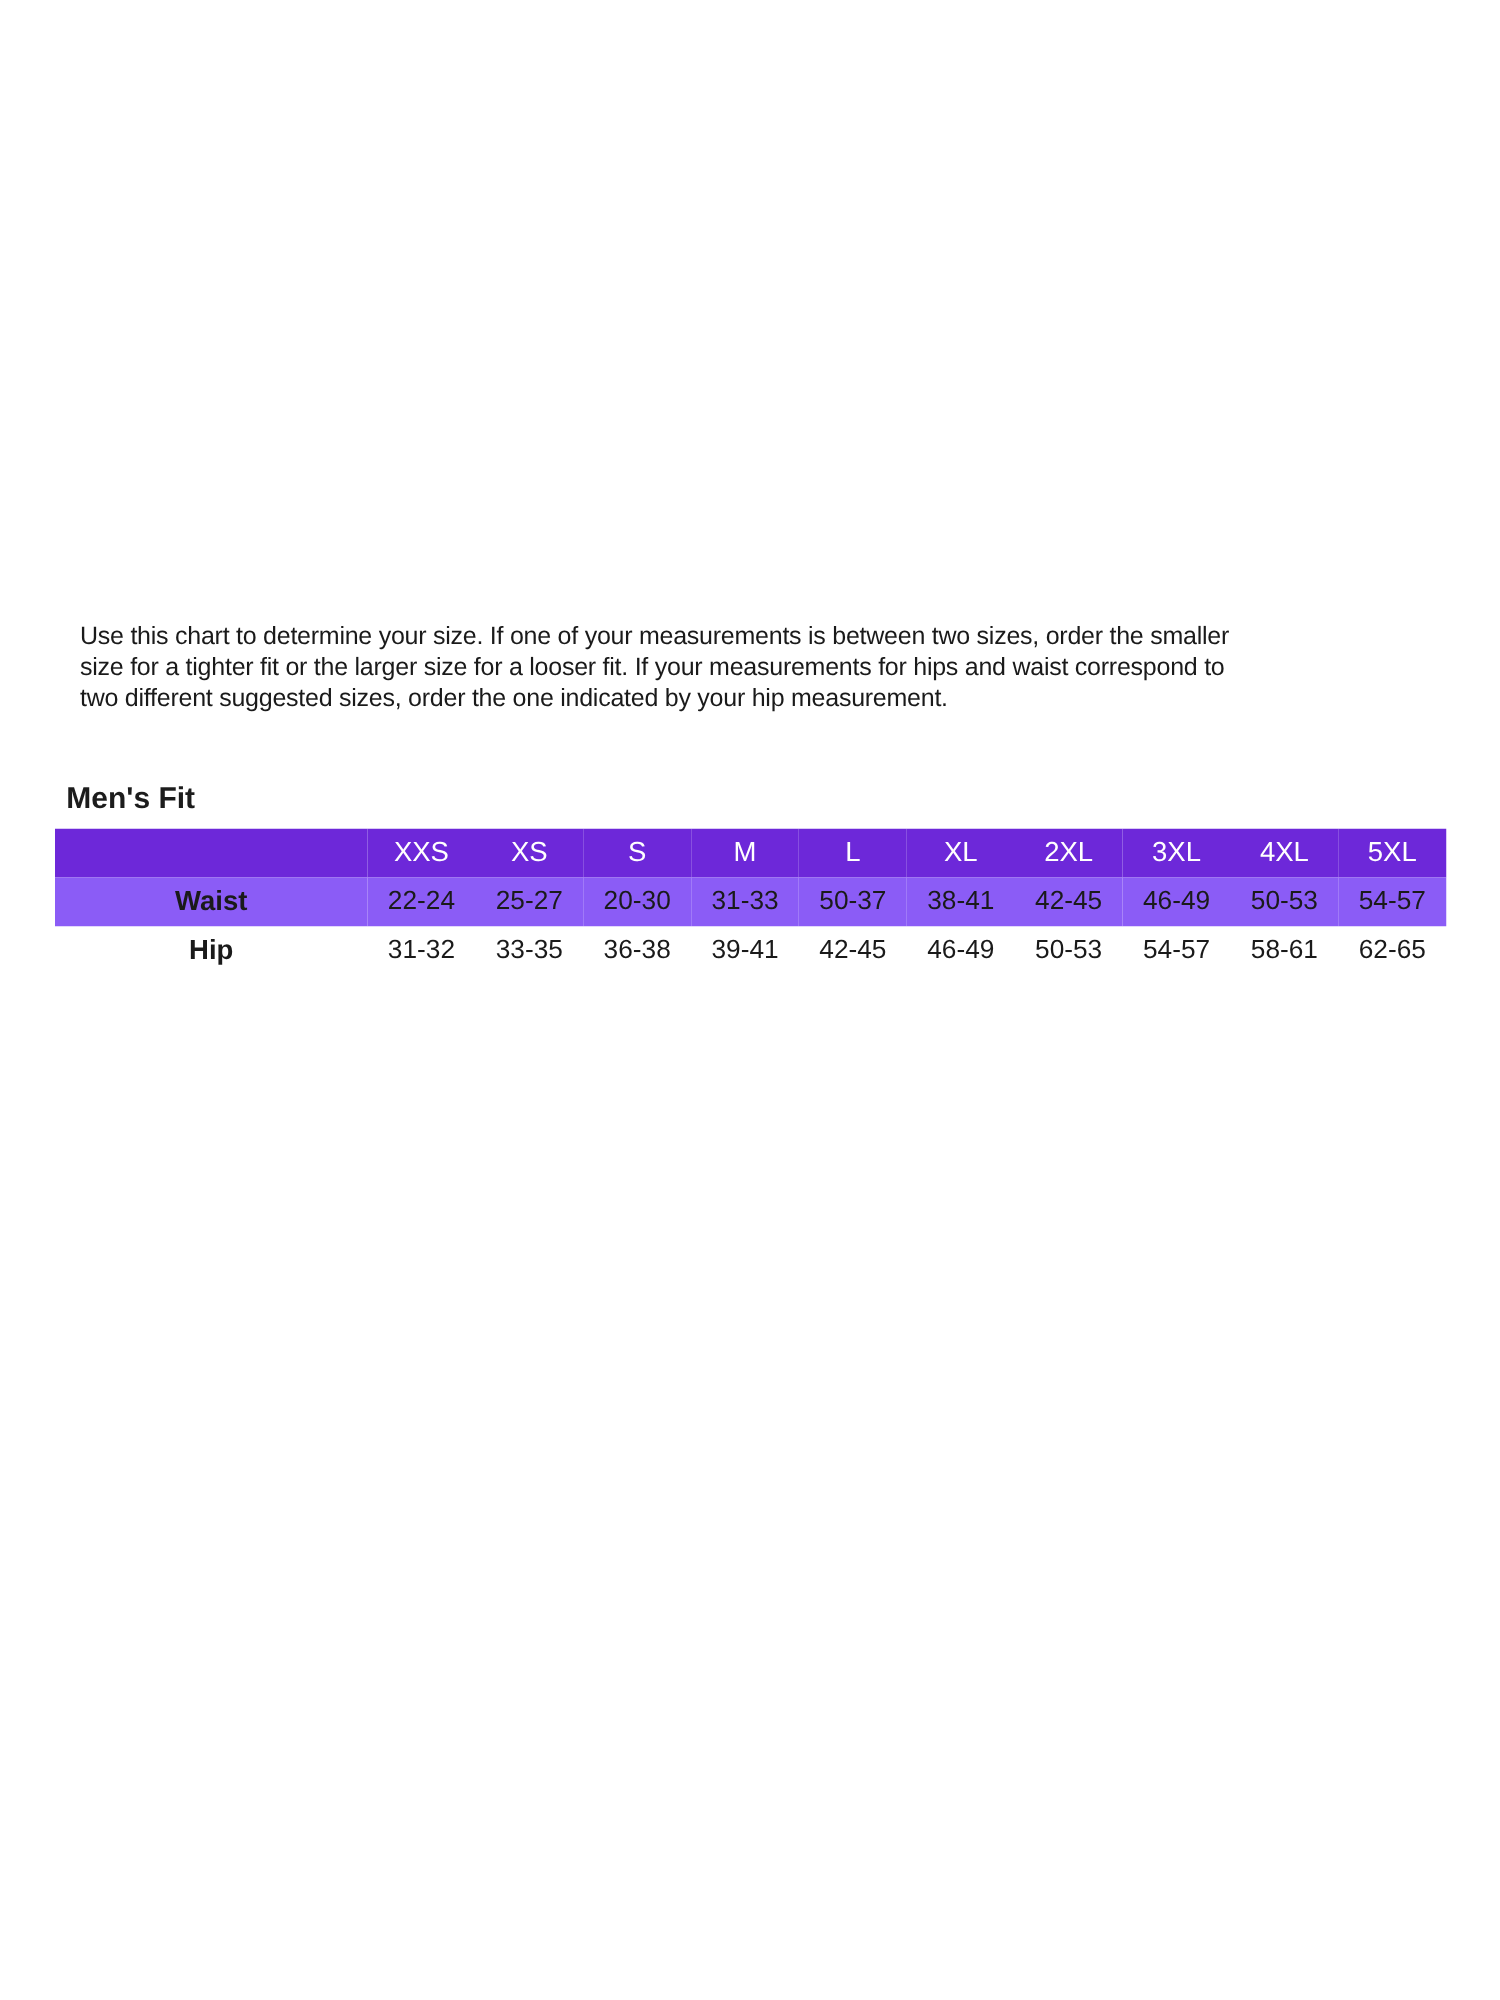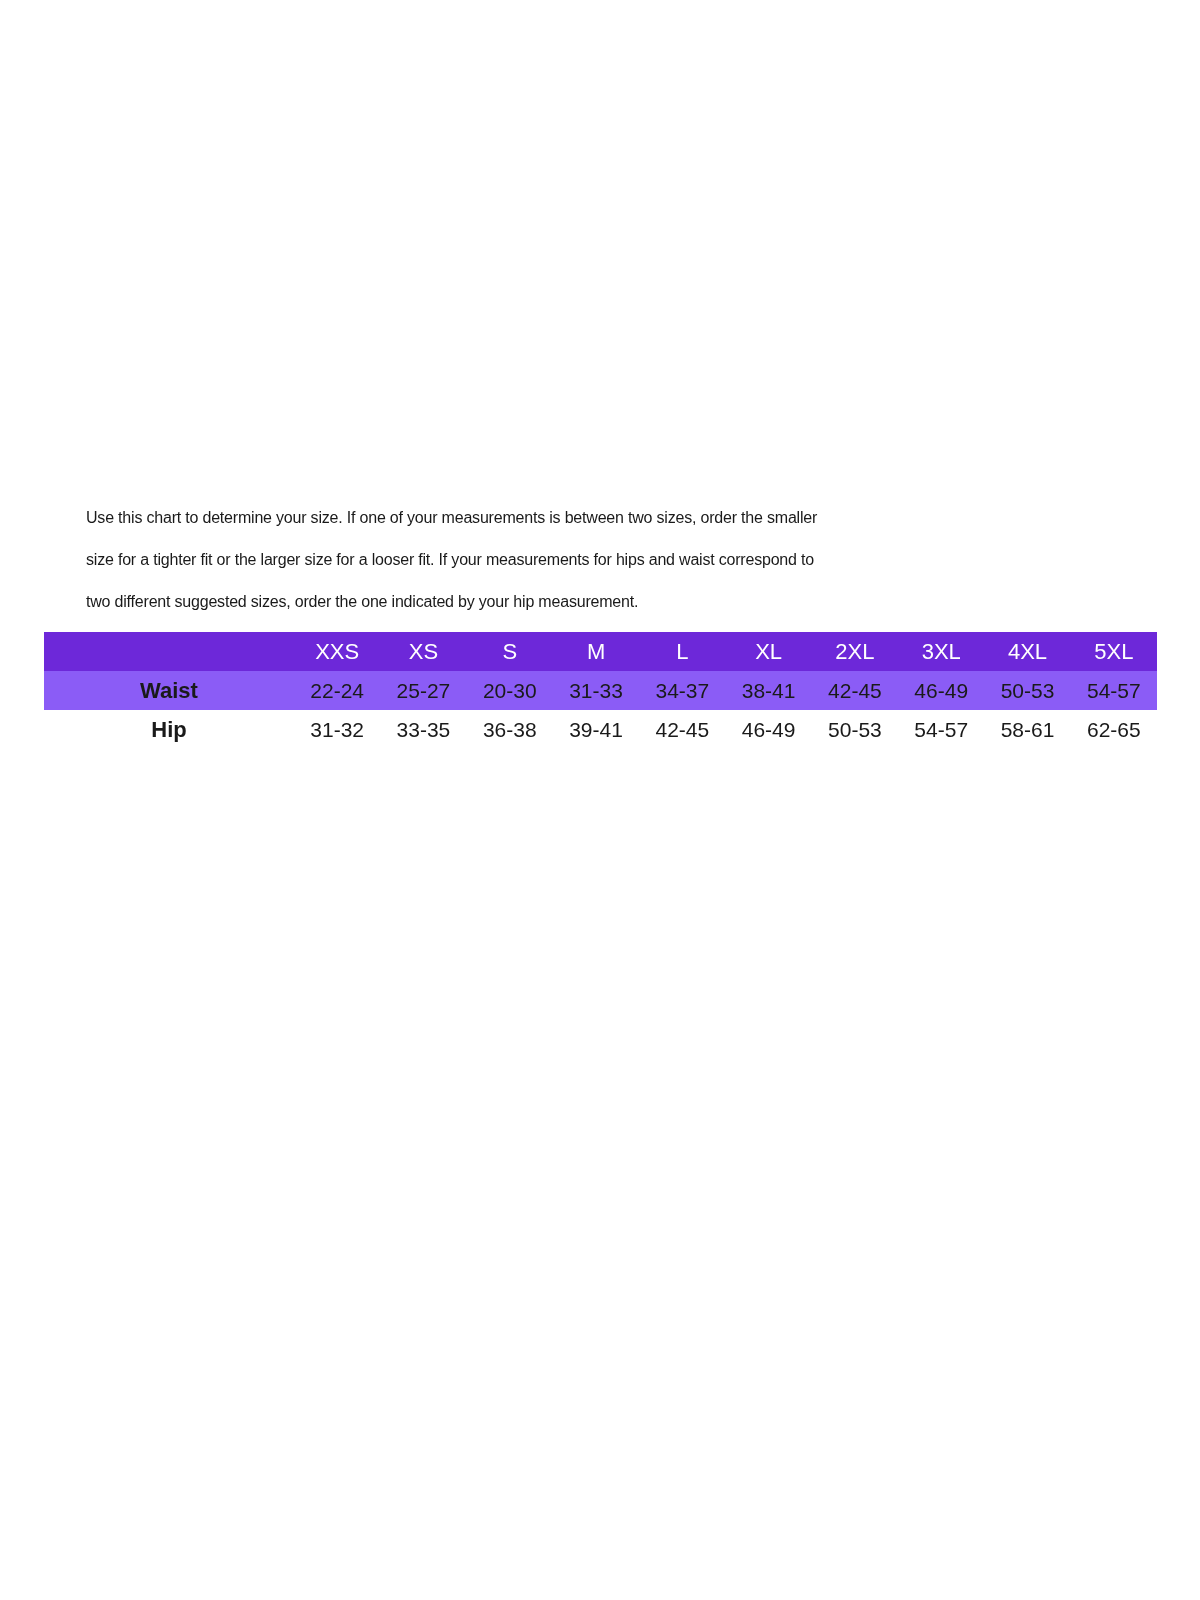--- a/index.html
+++ b/index.html
@@ -24,24 +24,24 @@
   .title {
     margin: 0;
     text-align: center;
     font-size: 48px;
     font-weight: 400;
     letter-spacing: 1.5px;
     color: #1c1c1c;
     line-height: 1.15;
   }
   .intro {
-    margin: 31px 0 0 86px;
+    margin: 31px 0 0 64px;
     width: 1060px;
-    font-size: 16px;
-    line-height: 42px;
+    font-size: 20px;
+    line-height: 25px;
     letter-spacing: -0.2px;
     color: #1a1a1a;
     white-space: pre-line;
   }
   .section-label {
     margin: 53px 0 0 53px;
     font-size: 24px;
     font-weight: 700;
     color: #1c1c1c;
     line-height: 1.2;
@@ -82,20 +82,21 @@
 </head>
 <body>
 
 <div class="page">
 
 
   <p class="intro">Use this chart to determine your size. If one of your measurements is between two sizes, order the smaller
 size for a tighter fit or the larger size for a looser fit. If your measurements for hips and waist correspond to
 two different suggested sizes, order the one indicated by your hip measurement.</p>
 
+  <div class="section-label">Men's Fit</div>
 
   <table class="size-table">
     <colgroup>
       <col style="width:250px">
       <col>
         <col>
         <col>
         <col>
         <col>
         <col>
@@ -119,21 +120,21 @@
         <th>5XL</th>
       </tr>
     </thead>
     <tbody>
       <tr class="alt">
         <td class="row-label">Waist</td>
         <td>22-24</td>
         <td>25-27</td>
         <td>20-30</td>
         <td>31-33</td>
-        <td>34-37</td>
+        <td>50-37</td>
         <td>38-41</td>
         <td>42-45</td>
         <td>46-49</td>
         <td>50-53</td>
         <td>54-57</td>
       </tr>
       <tr>
         <td class="row-label">Hip</td>
         <td>31-32</td>
         <td>33-35</td>

